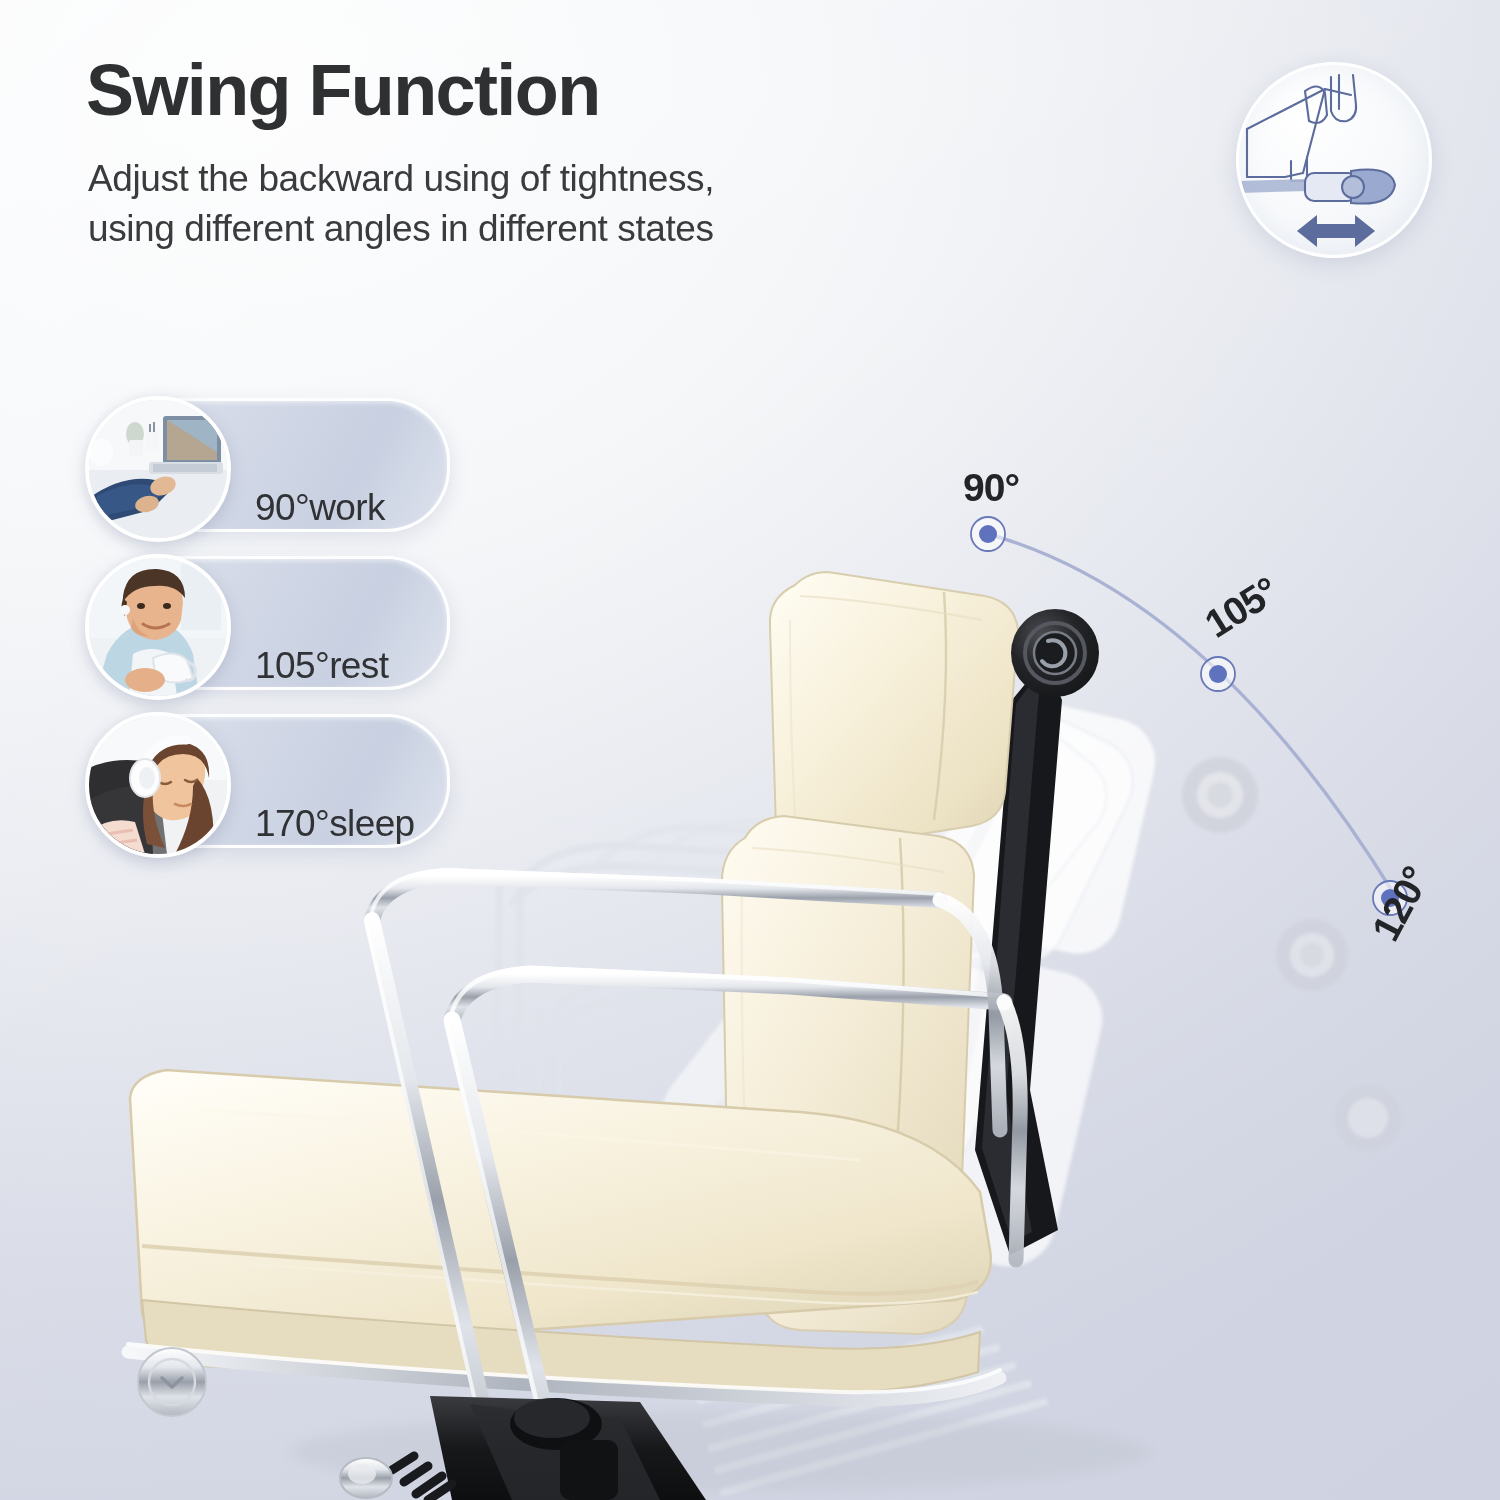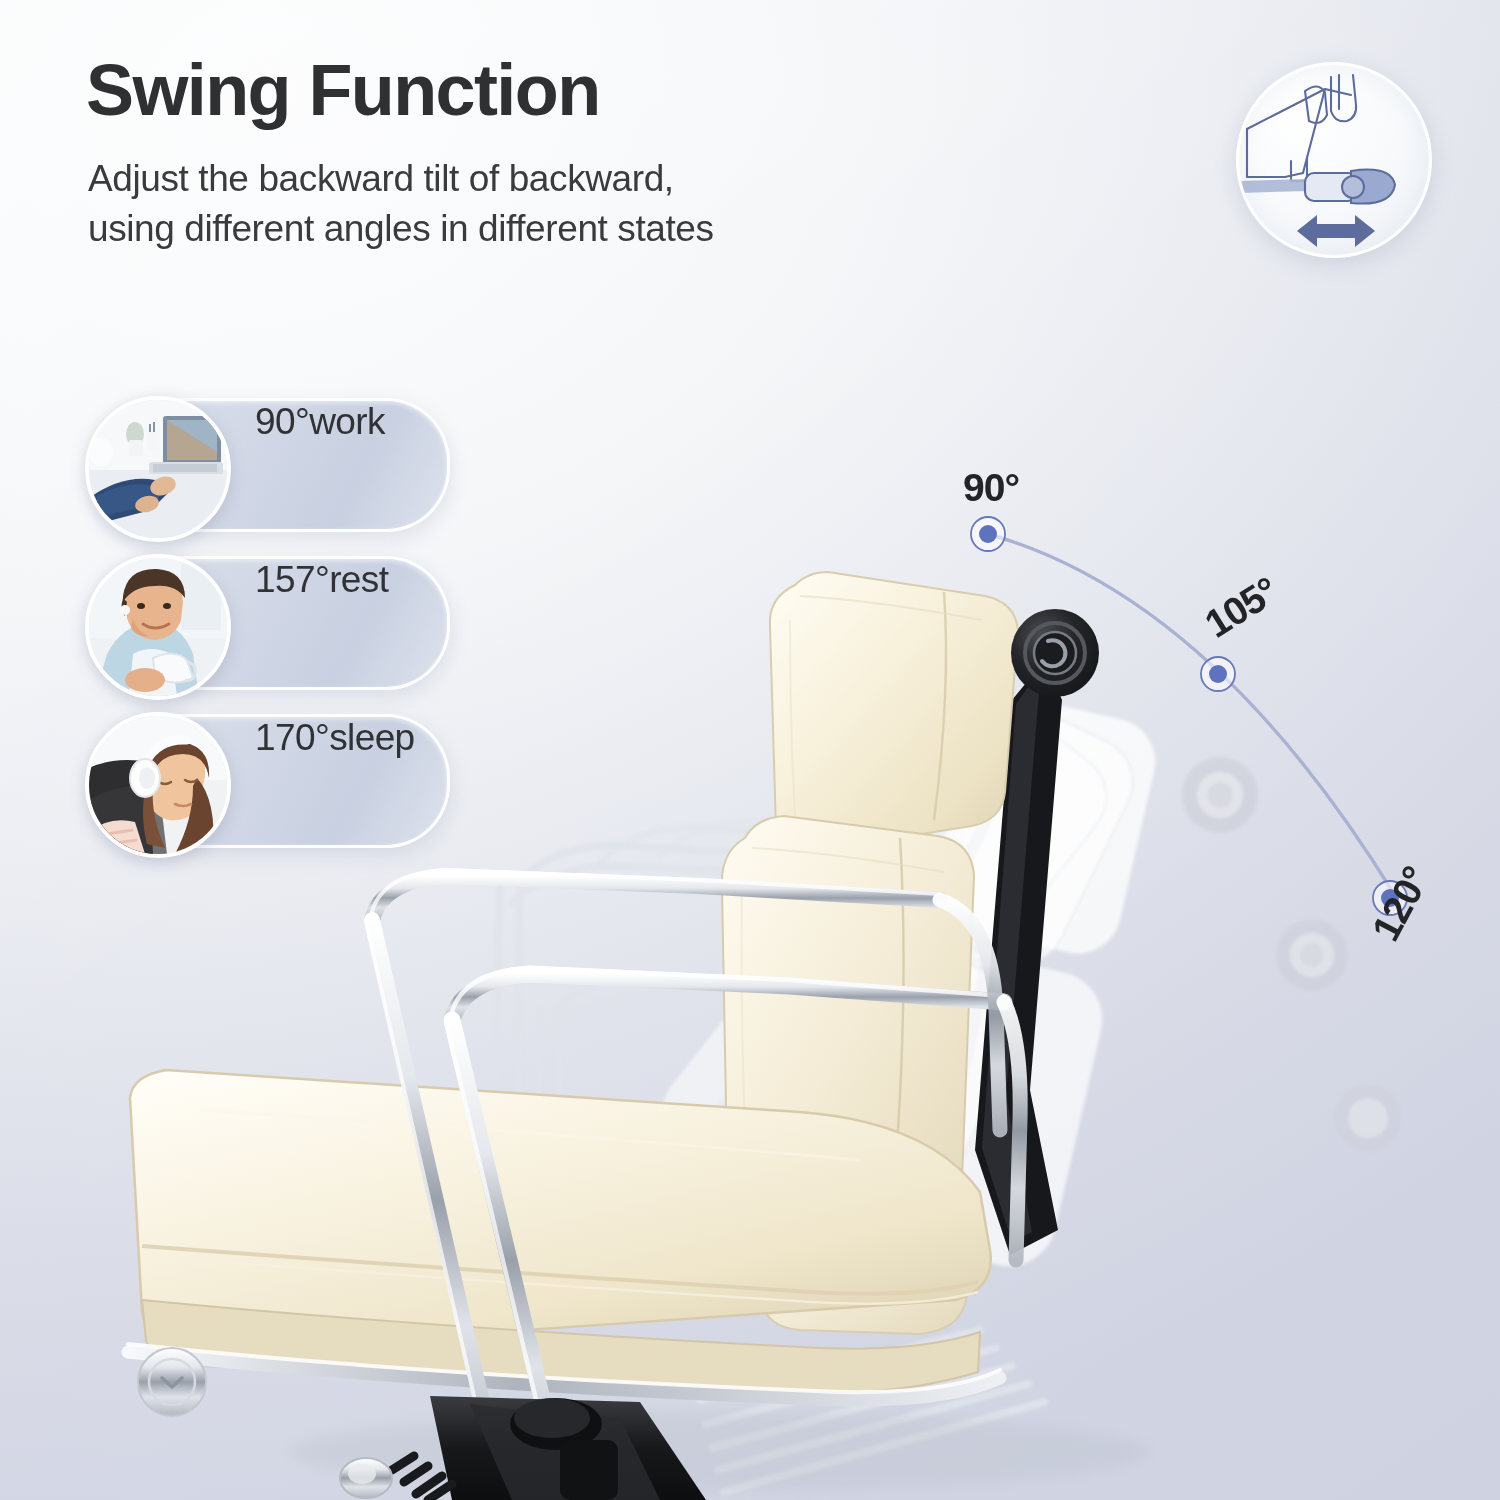--- a/index.html
+++ b/index.html
@@ -41,21 +41,21 @@
   .badge svg{display:block;width:100%;height:100%;}
 
   
   .pills{position:absolute;left:96px;top:398px;z-index:14;}
   .pill{
     position:relative;width:348px;height:128px;margin-bottom:24px;
     border-radius:64px;
     background:linear-gradient(118deg,#dfe4ed 0%,#d2d8e6 40%,#c8d0e1 72%,#dde2ec 100%);
     border:3px solid rgba(255,255,255,.96);
     box-shadow:0 7px 20px rgba(130,140,170,.20), inset 0 2px 5px rgba(255,255,255,.55);
-    display:flex;align-items:flex-start;
+    display:flex;align-items:flex-end;
   }
   .pill-thumb{
     position:absolute;left:-14px;top:-5px;width:138px;height:138px;border-radius:50%;
     border:4px solid #ffffff;overflow:hidden;
     box-shadow:0 5px 16px rgba(110,120,150,.26);
     background:#e7eaf0;
   }
   .pill-thumb svg{display:block;width:100%;height:100%;}
   .pill-label{
     margin-left:156px;font-size:37px;font-weight:500;color:#303235;
@@ -325,21 +325,21 @@
       </g>
     </svg>
   </div>
 
   <div class="ang" id="ang-90">90°</div>
   <div class="ang" id="ang-105">105°</div>
   <div class="ang" id="ang-120">120°</div>
 
   <div class="hdr">
     <h1 class="title">Swing Function</h1>
-    <p class="subtitle">Adjust the backward tilt of backward,
+    <p class="subtitle">Adjust the backward using of tightness,
 using different angles in different states</p>
   </div>
 
   <div class="badge">
     <svg viewBox="0 0 190 190" xmlns="http://www.w3.org/2000/svg">
       <g fill="none" stroke="#5c6c9c" stroke-width="2.1" stroke-linejoin="round" stroke-linecap="round">
         <path d="M8 64 L86 24 L112 30"></path>
         <path d="M8 112 L46 112"></path>
         <path d="M8 64 L8 112"></path>
         <path d="M86 24 L64 108"></path>
@@ -403,21 +403,21 @@
           <ellipse cx="52" cy="48" rx="4" ry="3" fill="#3a2a1e"></ellipse>
           <ellipse cx="78" cy="48" rx="4" ry="3" fill="#3a2a1e"></ellipse>
           <path d="M54 66 Q66 74 80 66" fill="none" stroke="#b5744f" stroke-width="3" stroke-linecap="round"></path>
           <path d="M44 60 Q48 74 60 78 Q48 80 42 70 Z" fill="#d9a078" opacity=".8"></path>
           <circle cx="36" cy="52" r="5" fill="#f6f8fa"></circle>
           <path d="M64 100 q22 -10 34 2 l6 18 q-20 10 -38 -2 Z" fill="#f9fafb" stroke="#dfe4ea" stroke-width="2"></path>
           <path d="M98 104 q10 2 8 12 q-2 8 -10 6" fill="none" stroke="#dfe4ea" stroke-width="3"></path>
           <ellipse cx="56" cy="122" rx="20" ry="12" fill="#e5b089"></ellipse>
         </svg>
       </div>
-      <div class="pill-label">157°rest</div>
+      <div class="pill-label">105°rest</div>
     </div>
 
     <div class="pill">
       <div class="pill-thumb">
         <svg viewBox="0 0 138 138" xmlns="http://www.w3.org/2000/svg">
           <rect width="138" height="138" fill="#f0f2f4"></rect>
           <rect x="0" y="0" width="138" height="64" fill="#f7f9fa"></rect>
           <path d="M0 52 Q26 40 60 46 L64 138 L0 138 Z" fill="#2e2e30"></path>
           <path d="M0 84 Q34 64 70 72 L78 138 L0 138 Z" fill="#3a3a3d" opacity=".7"></path>
           <path d="M58 56 Q62 26 92 28 Q118 32 116 60 L110 90 Q100 106 80 104 Q62 100 58 80 Z" fill="#f0c49c"></path>

